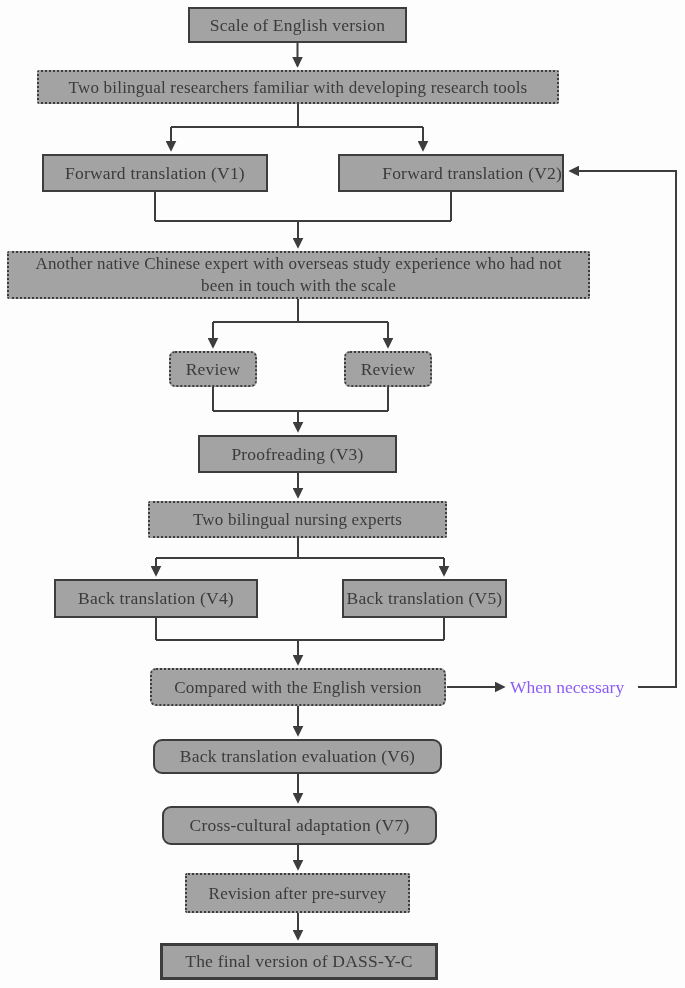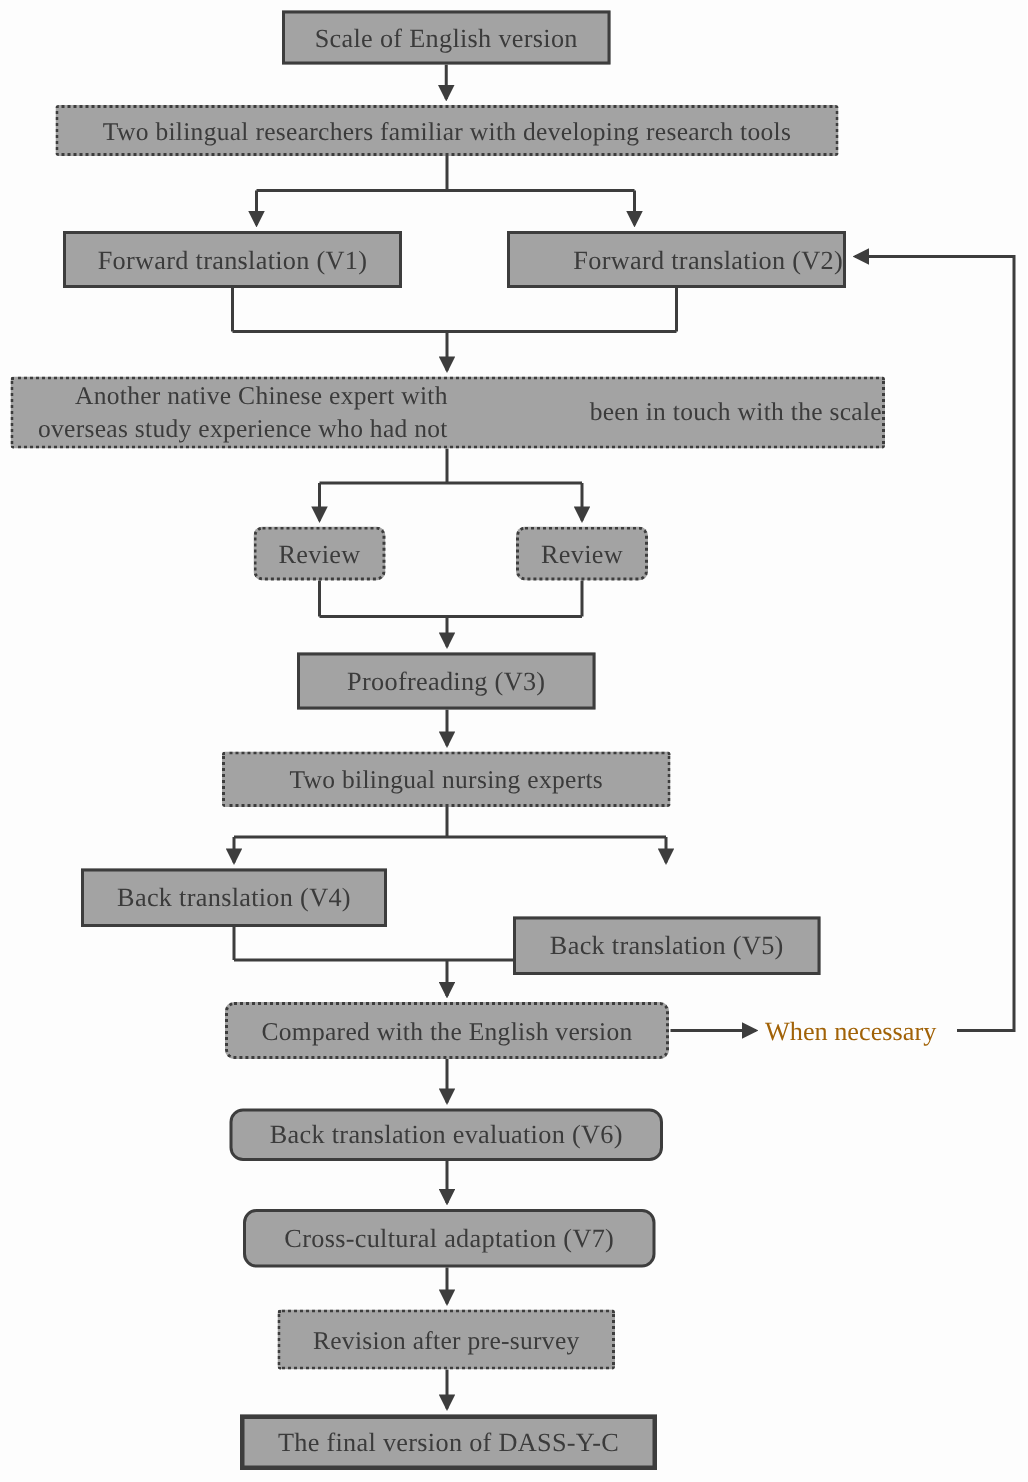--- a/index.html
+++ b/index.html
@@ -51,21 +51,21 @@
   }
   .dotted-round {
     border: 2px dotted #3d3d3d;
     border-radius: 6px;
   }
   .plain-label {
     position: absolute;
     display: flex;
     align-items: center;
     font-size: 17.5px;
-    color: #a16207;
+    color: #8b5cf6;
   }
   .two-line div {
     width: 100%;
   }
 </style>
 </head>
 <body>
 
 <div id="stage">
 
@@ -134,21 +134,21 @@
   </div>
 
   <div class="node solid" style="left:42px; top:154px; width:226px; height:38px;">
     <span>Forward translation (V1)</span>
   </div>
 
   <div class="node solid" style="left:338px; top:154px; width:226px; height:38px;justify-content:flex-end;">
     <span>Forward translation (V2)</span>
   </div>
 
-  <div class="node dotted two-line" style="left:7px; top:251px; width:583px; height:48px; font-size:17px; line-height:22px; flex-direction:row;text-align:right;">
+  <div class="node dotted two-line" style="left:7px; top:251px; width:583px; height:48px; font-size:17px; line-height:22px; flex-direction:column;">
     <div>Another native Chinese expert with overseas study experience who had not</div>
     <div>been in touch with the scale</div>
   </div>
 
   <div class="node dotted-round" style="left:169px; top:351px; width:88px; height:36px;">
     <span>Review</span>
   </div>
 
   <div class="node dotted-round" style="left:344px; top:351px; width:88px; height:36px;">
     <span>Review</span>
@@ -159,21 +159,21 @@
   </div>
 
   <div class="node dotted" style="left:148px; top:501px; width:299px; height:37px; font-size:17px;">
     <span>Two bilingual nursing experts</span>
   </div>
 
   <div class="node solid" style="left:54px; top:579px; width:204px; height:39px;">
     <span>Back translation (V4)</span>
   </div>
 
-  <div class="node solid" style="left:342px; top:611px; width:205px; height:39px;">
+  <div class="node solid" style="left:342px; top:579px; width:165px; height:39px;">
     <span>Back translation (V5)</span>
   </div>
 
   <div class="node dotted-round" style="left:150px; top:668px; width:296px; height:38px; font-size:17px;">
     <span>Compared with the English version</span>
   </div>
 
   <div class="plain-label" style="left:510px; top:677px; height:20px;">
     <span>When necessary</span>
   </div>

